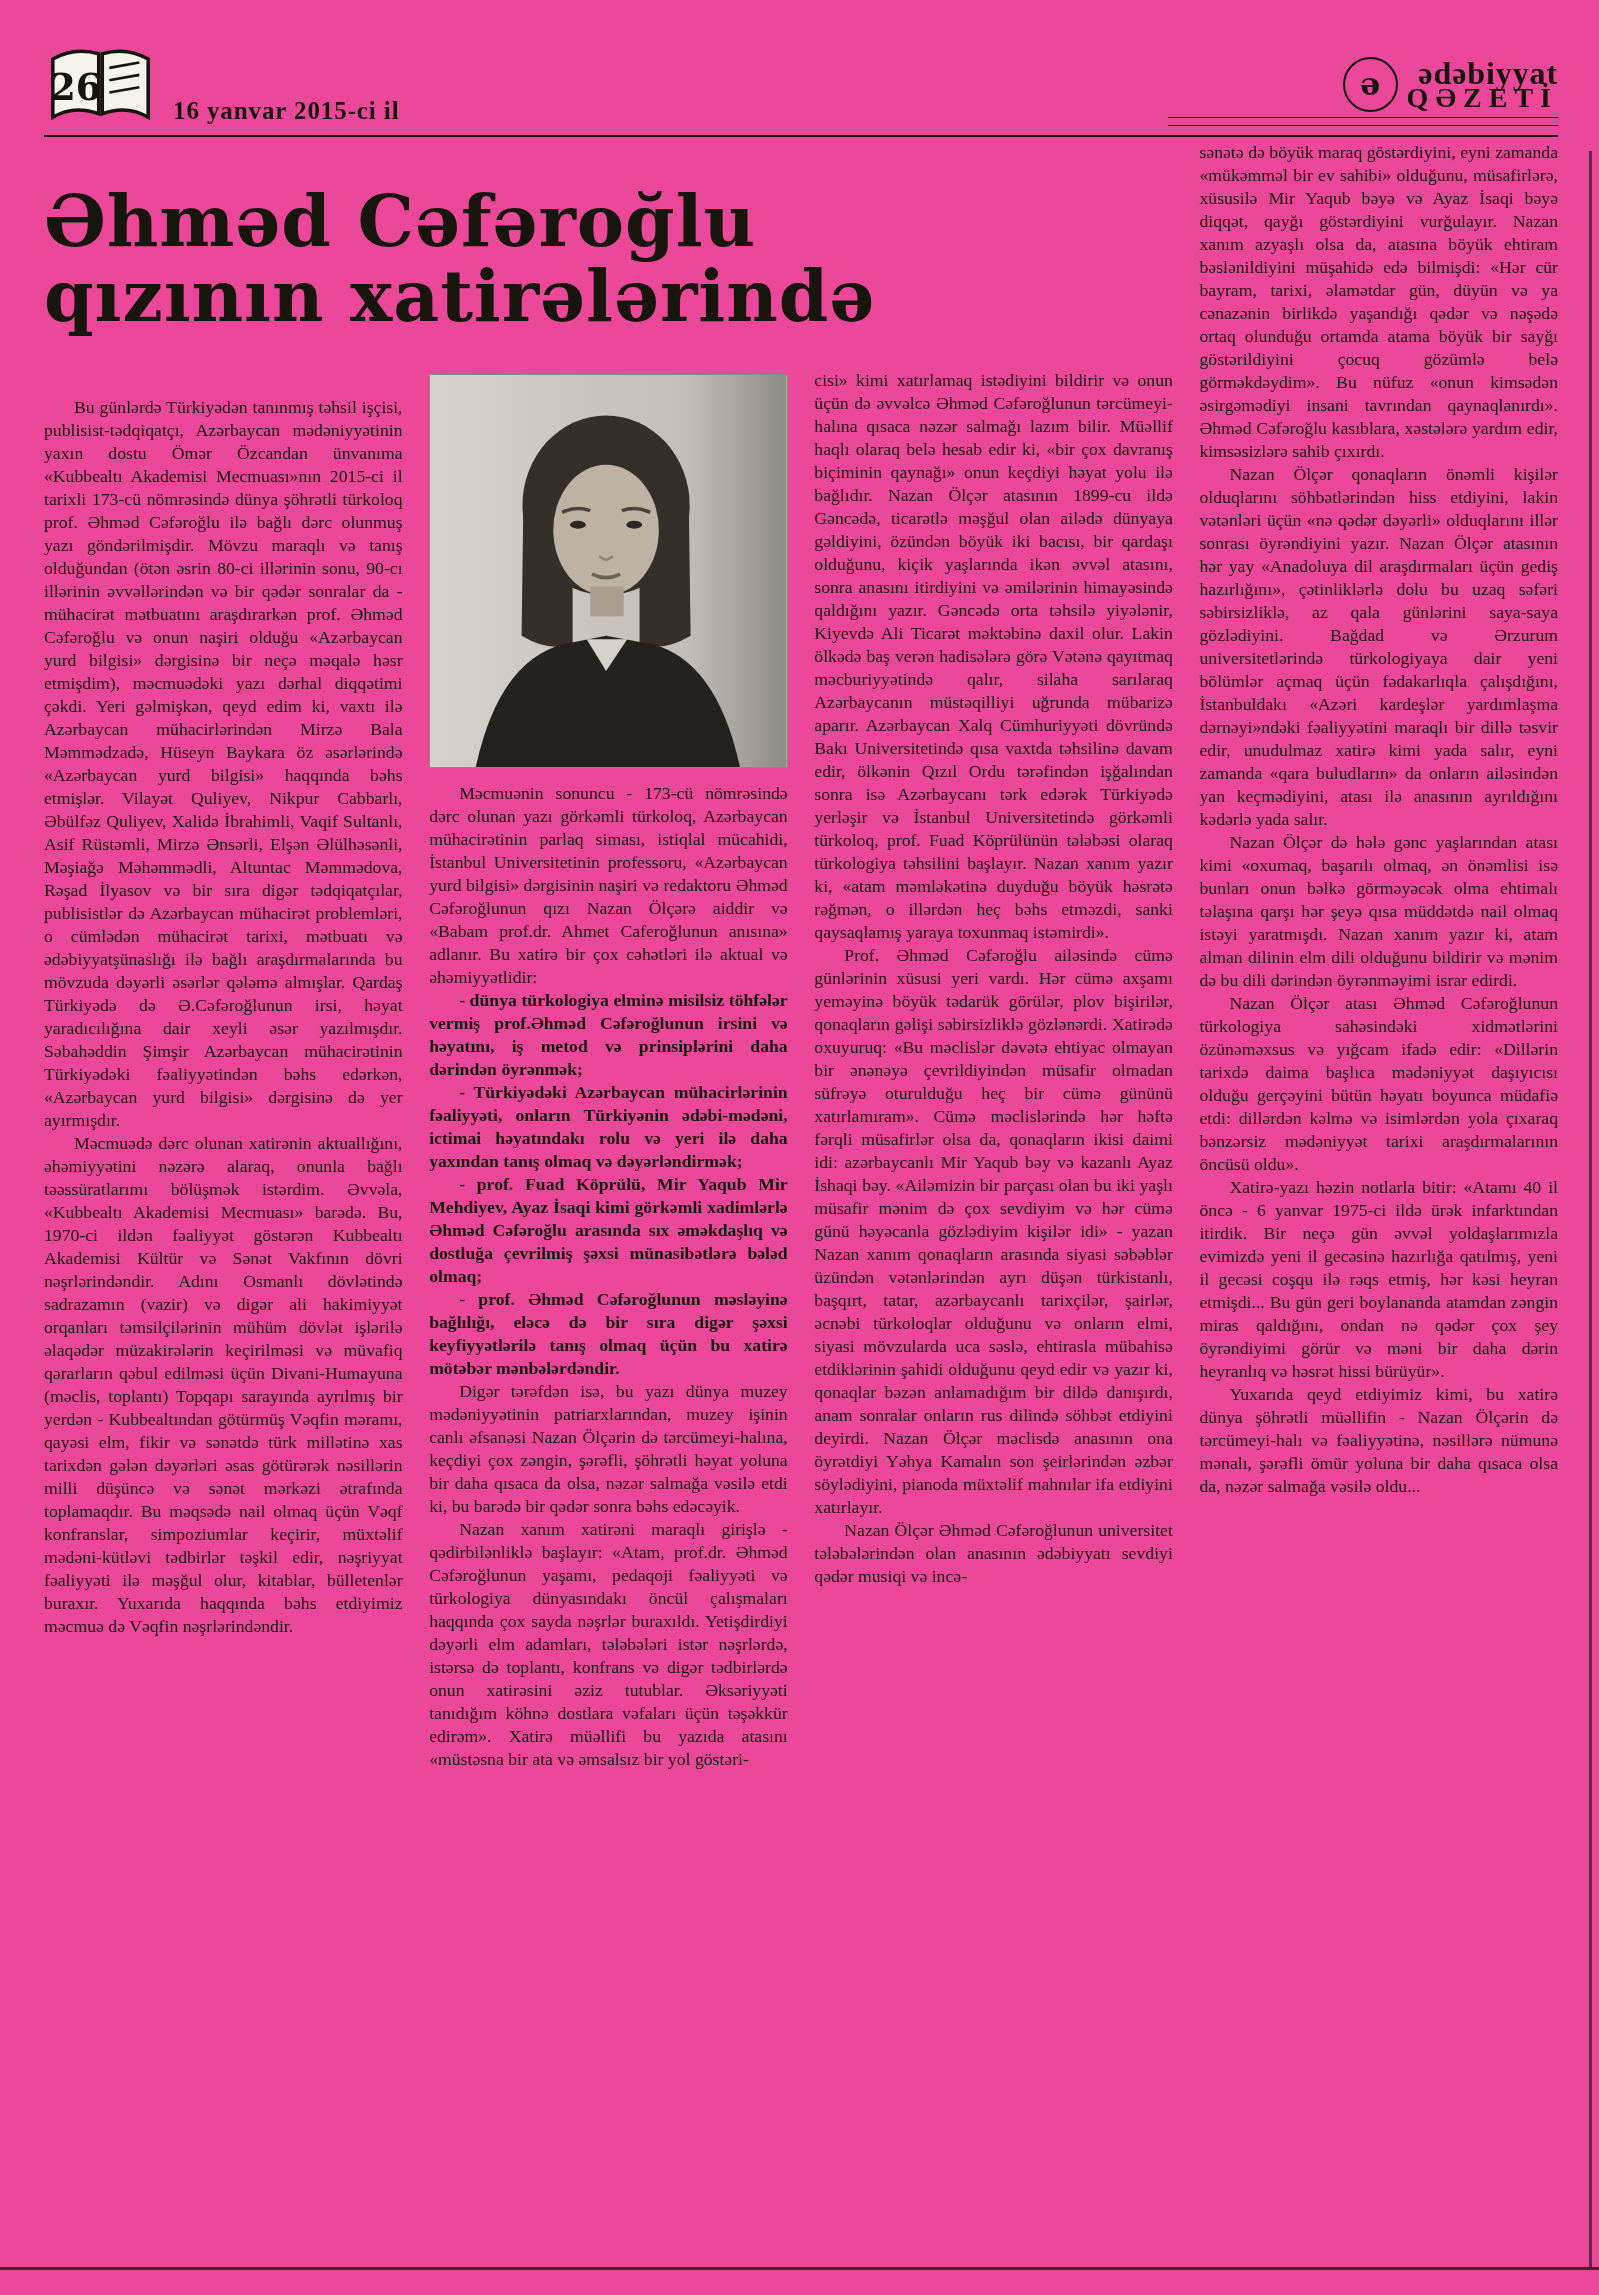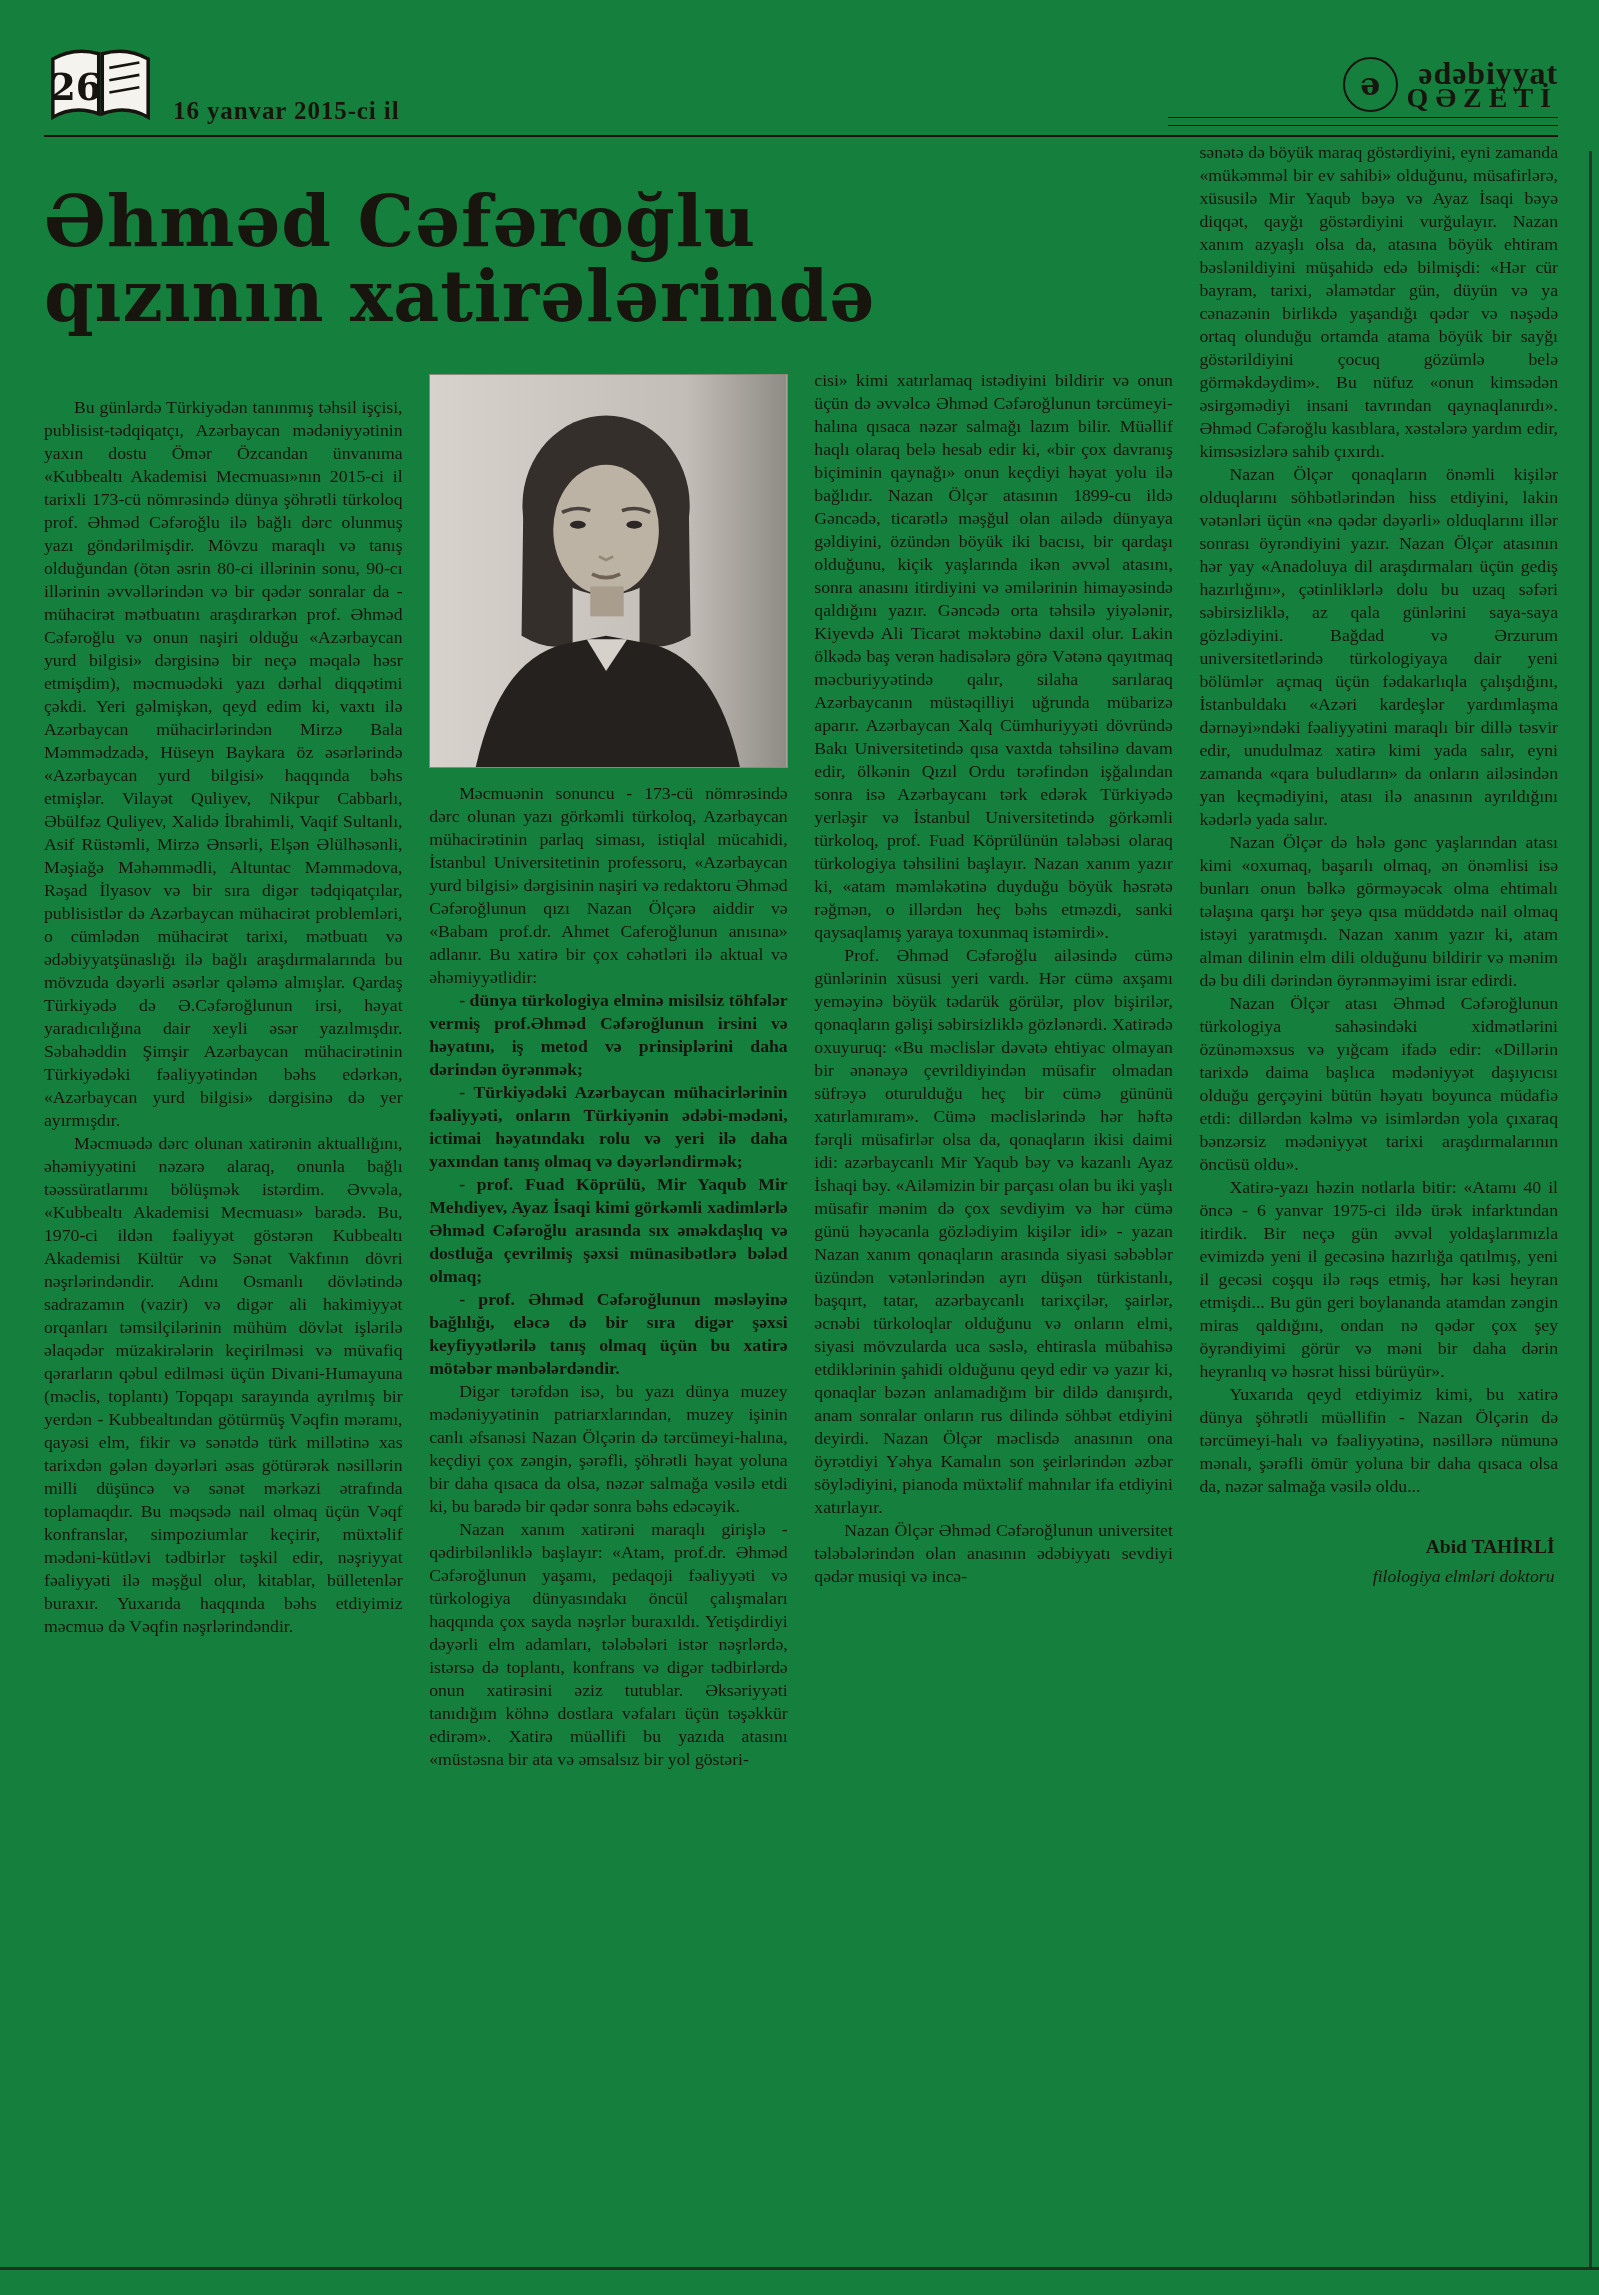--- a/index.html
+++ b/index.html
@@ -1,18 +1,18 @@
 <!DOCTYPE html>
 <html lang="az" style="font-size:14px"><head>
 <meta charset="utf-8">
 <style>
   html,body{margin:0;padding:0;background:#6b6b6b;}
   .sheet{
     width:1599px;height:2295px;box-sizing:border-box;position:relative;
-    background:#15803d;color:#18150f;overflow:hidden;
+    background:#ec4899;color:#18150f;overflow:hidden;
     font-family:"Liberation Serif", serif;
     padding:23px 41px 35px 44px;
   }
   
   .scan-bottom{position:absolute;left:0;right:0;bottom:25px;height:3.5px;background:#23201c;opacity:.85;}
   .scan-right{position:absolute;top:151px;bottom:26.6px;right:7px;width:2.7px;background:#23201c;opacity:.7;}
 
   
   .header{display:flex;justify-content:space-between;align-items:flex-end;
     border-bottom:2.7px solid #17140f;padding-bottom:7px;height:105px;}
@@ -145,20 +145,16 @@
 
     <div class="col col4">
       <div>
           <p class="noindent">sənətə də böyük maraq göstərdiyini, eyni zamanda «mükəmməl bir ev sahibi» olduğunu, müsafirlərə, xüsusilə Mir Yaqub bəyə və Ayaz İsaqi bəyə diqqət, qayğı göstərdiyini vurğulayır. Nazan xanım azyaşlı olsa da, atasına böyük ehtiram bəslənildiyini müşahidə edə bilmişdi: «Hər cür bayram, tarixi, əlamətdar gün, düyün və ya cənazənin birlikdə yaşandığı qədər və nəşədə ortaq olunduğu ortamda atama böyük bir sayğı göstərildiyini çocuq gözümlə belə görməkdəydim». Bu nüfuz «onun kimsədən əsirgəmədiyi insani tavrından qaynaqlanırdı». Əhməd Cəfəroğlu kasıblara, xəstələrə yardım edir, kimsəsizlərə sahib çıxırdı.</p>
           <p>Nazan Ölçər qonaqların önəmli kişilər olduqlarını söhbətlərindən hiss etdiyini, lakin vətənləri üçün «nə qədər dəyərli» olduqlarını illər sonrası öyrəndiyini yazır. Nazan Ölçər atasının hər yay «Anadoluya dil araşdırmaları üçün gediş hazırlığını», çətinliklərlə dolu bu uzaq səfəri səbirsizliklə, az qala günlərini saya-saya gözlədiyini. Bağdad və Ərzurum universitetlərində türkologiyaya dair yeni bölümlər açmaq üçün fədakarlıqla çalışdığını, İstanbuldakı «Azəri kardeşlər yardımlaşma dərnəyi»ndəki fəaliyyətini maraqlı bir dillə təsvir edir, unudulmaz xatirə kimi yada salır, eyni zamanda «qara buludların» da onların ailəsindən yan keçmədiyini, atası ilə anasının ayrıldığını kədərlə yada salır.</p>
           <p>Nazan Ölçər də hələ gənc yaşlarından atası kimi «oxumaq, başarılı olmaq, ən önəmlisi isə bunları onun bəlkə görməyəcək olma ehtimalı təlaşına qarşı hər şeyə qısa müddətdə nail olmaq istəyi yaratmışdı. Nazan xanım yazır ki, atam alman dilinin elm dili olduğunu bildirir və mənim də bu dili dərindən öyrənməyimi israr edirdi.</p>
           <p>Nazan Ölçər atası Əhməd Cəfəroğlunun türkologiya sahəsindəki xidmətlərini özünəməxsus və yığcam ifadə edir: «Dillərin tarixdə daima başlıca mədəniyyət daşıyıcısı olduğu gerçəyini bütün həyatı boyunca müdafiə etdi: dillərdən kəlmə və isimlərdən yola çıxaraq bənzərsiz mədəniyyət tarixi araşdırmalarının öncüsü oldu».</p>
           <p>Xatirə-yazı həzin notlarla bitir: «Atamı 40 il öncə - 6 yanvar 1975-ci ildə ürək infarktından itirdik. Bir neçə gün əvvəl yoldaşlarımızla evimizdə yeni il gecəsinə hazırlığa qatılmış, yeni il gecəsi coşqu ilə rəqs etmiş, hər kəsi heyran etmişdi... Bu gün geri boylananda atamdan zəngin miras qaldığını, ondan nə qədər çox şey öyrəndiyimi görür və məni bir daha dərin heyranlıq və həsrət hissi bürüyür».</p>
           <p>Yuxarıda qeyd etdiyimiz kimi, bu xatirə dünya şöhrətli müəllifin - Nazan Ölçərin də tərcümeyi-halı və fəaliyyətinə, nəsillərə nümunə mənalı, şərəfli ömür yoluna bir daha qısaca olsa da, nəzər salmağa vəsilə oldu...</p>
         </div>
-      <div class="byline">
-        <div class="byline-author">Abid TAHİRLİ</div>
-        <div class="byline-title">filologiya elmləri doktoru</div>
-      </div>
     </div>
   </div>
 </div>
 
 
 </body></html>

